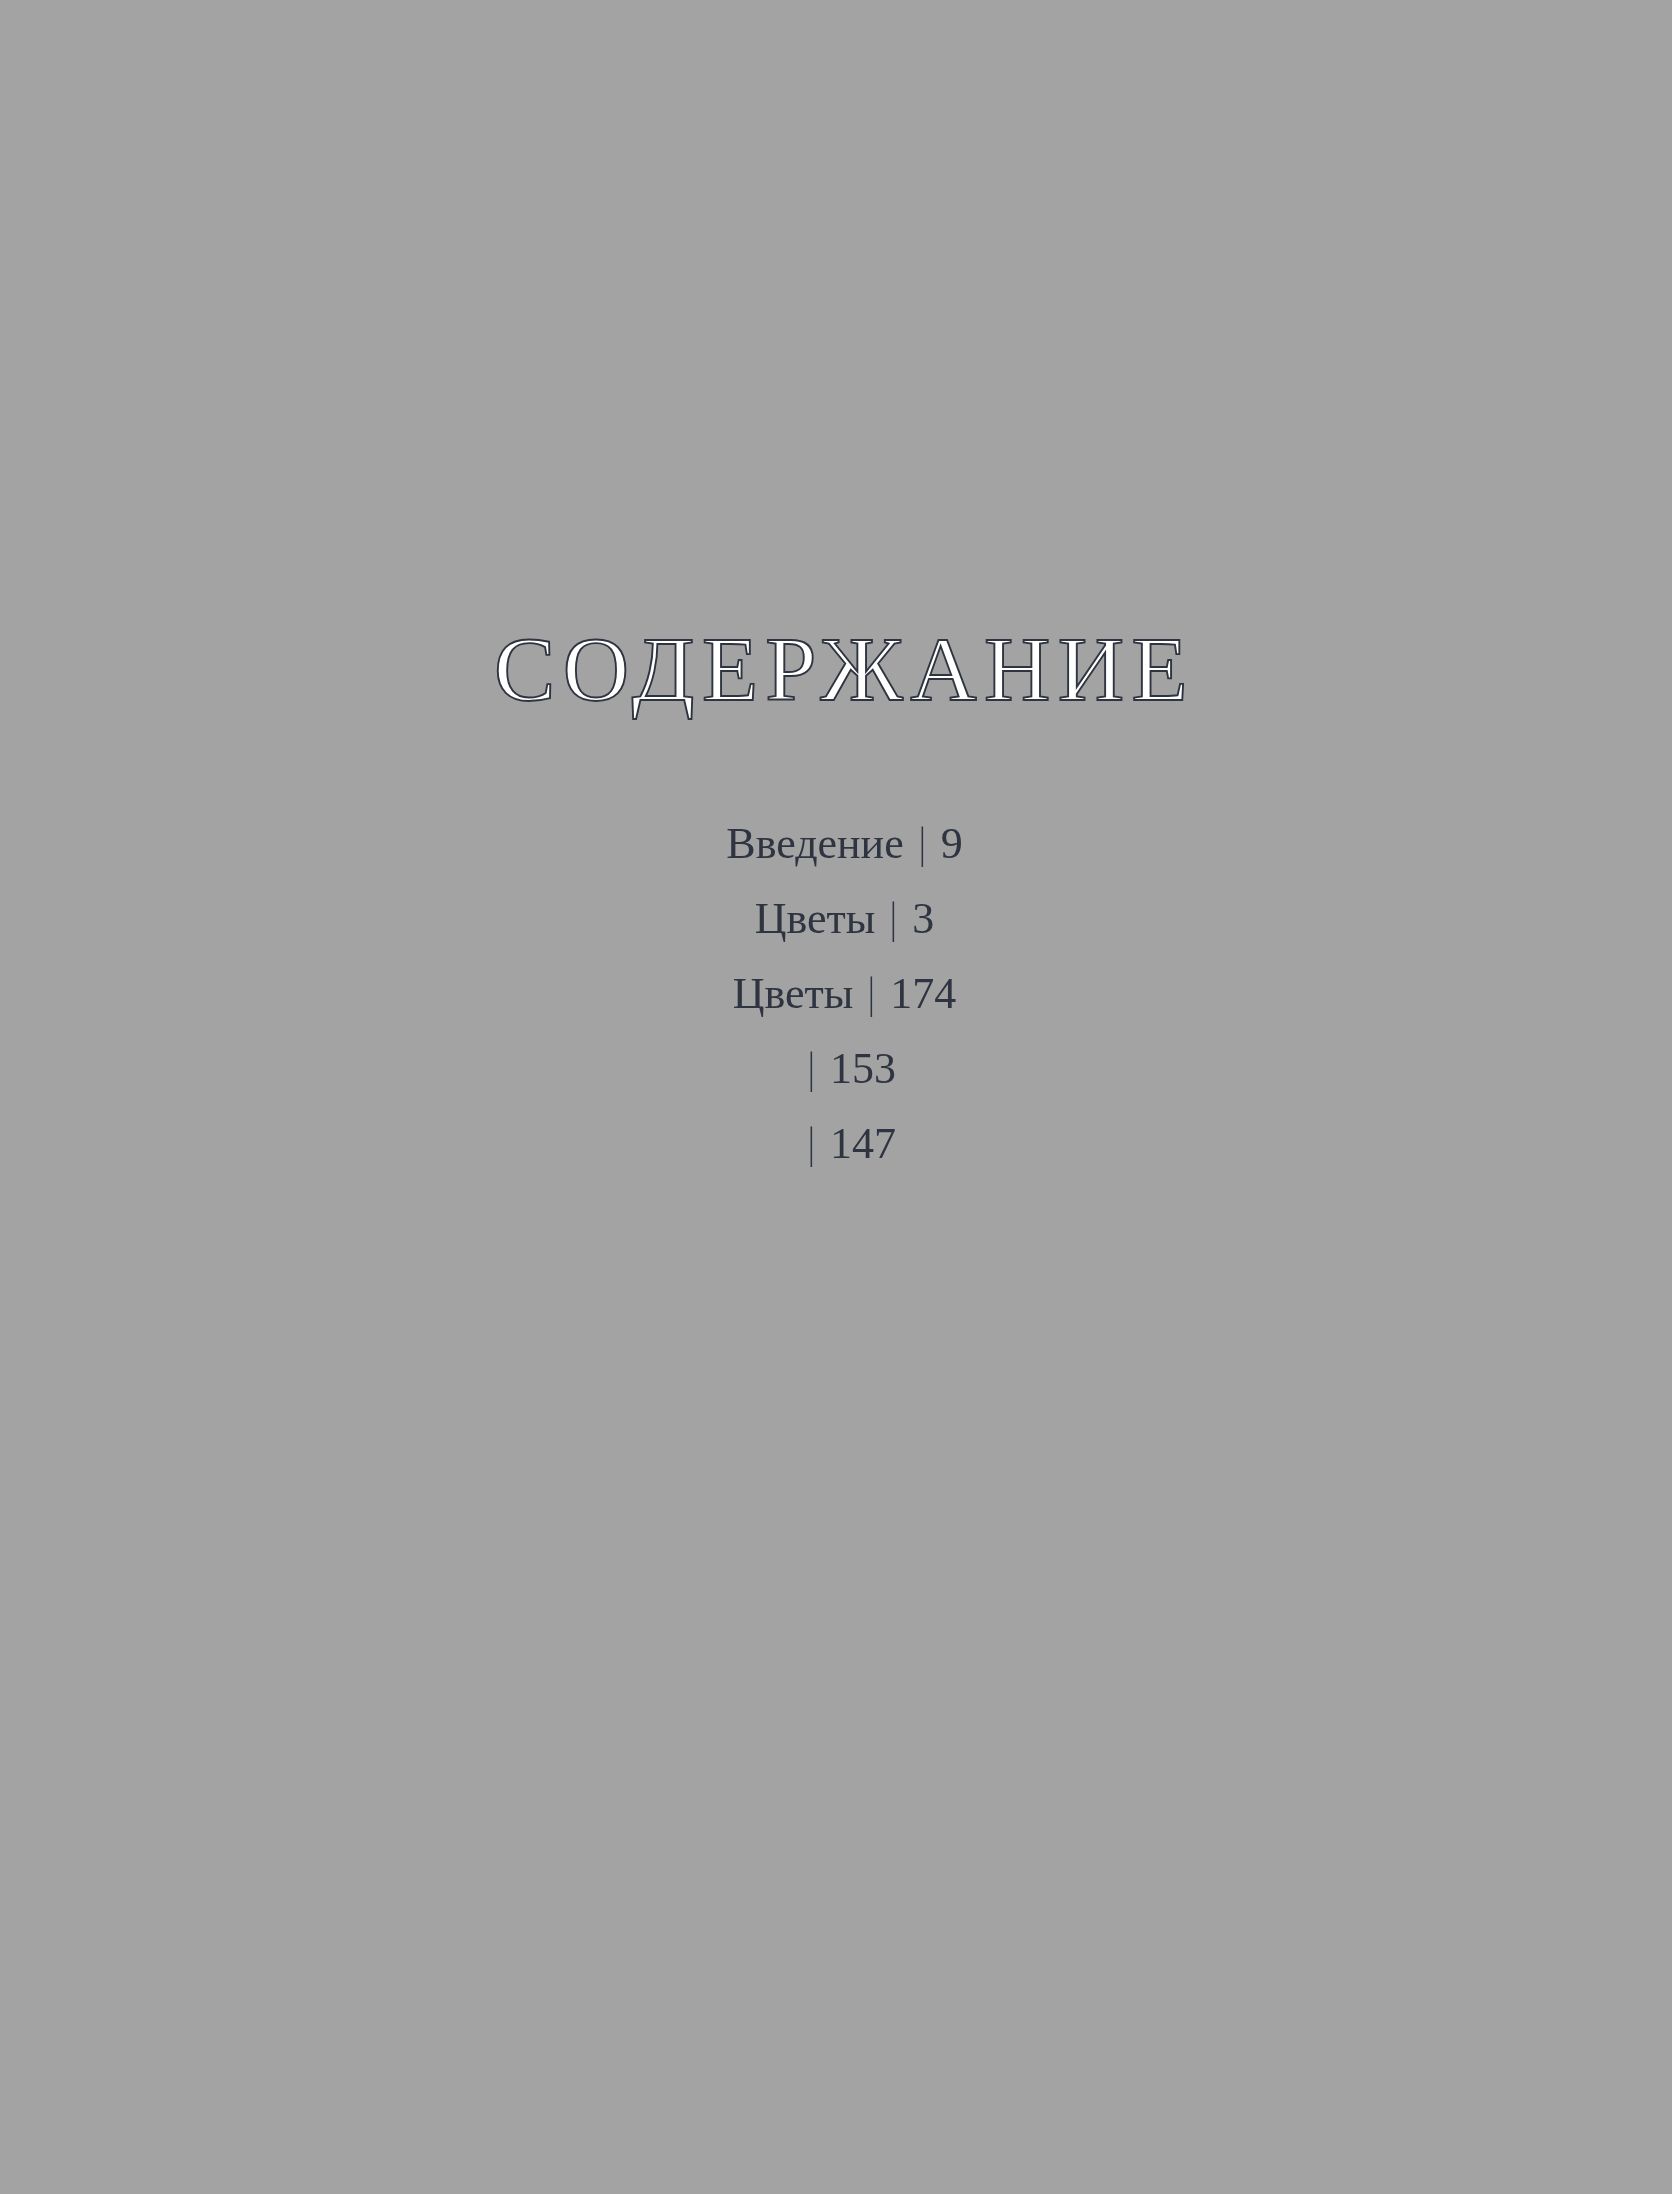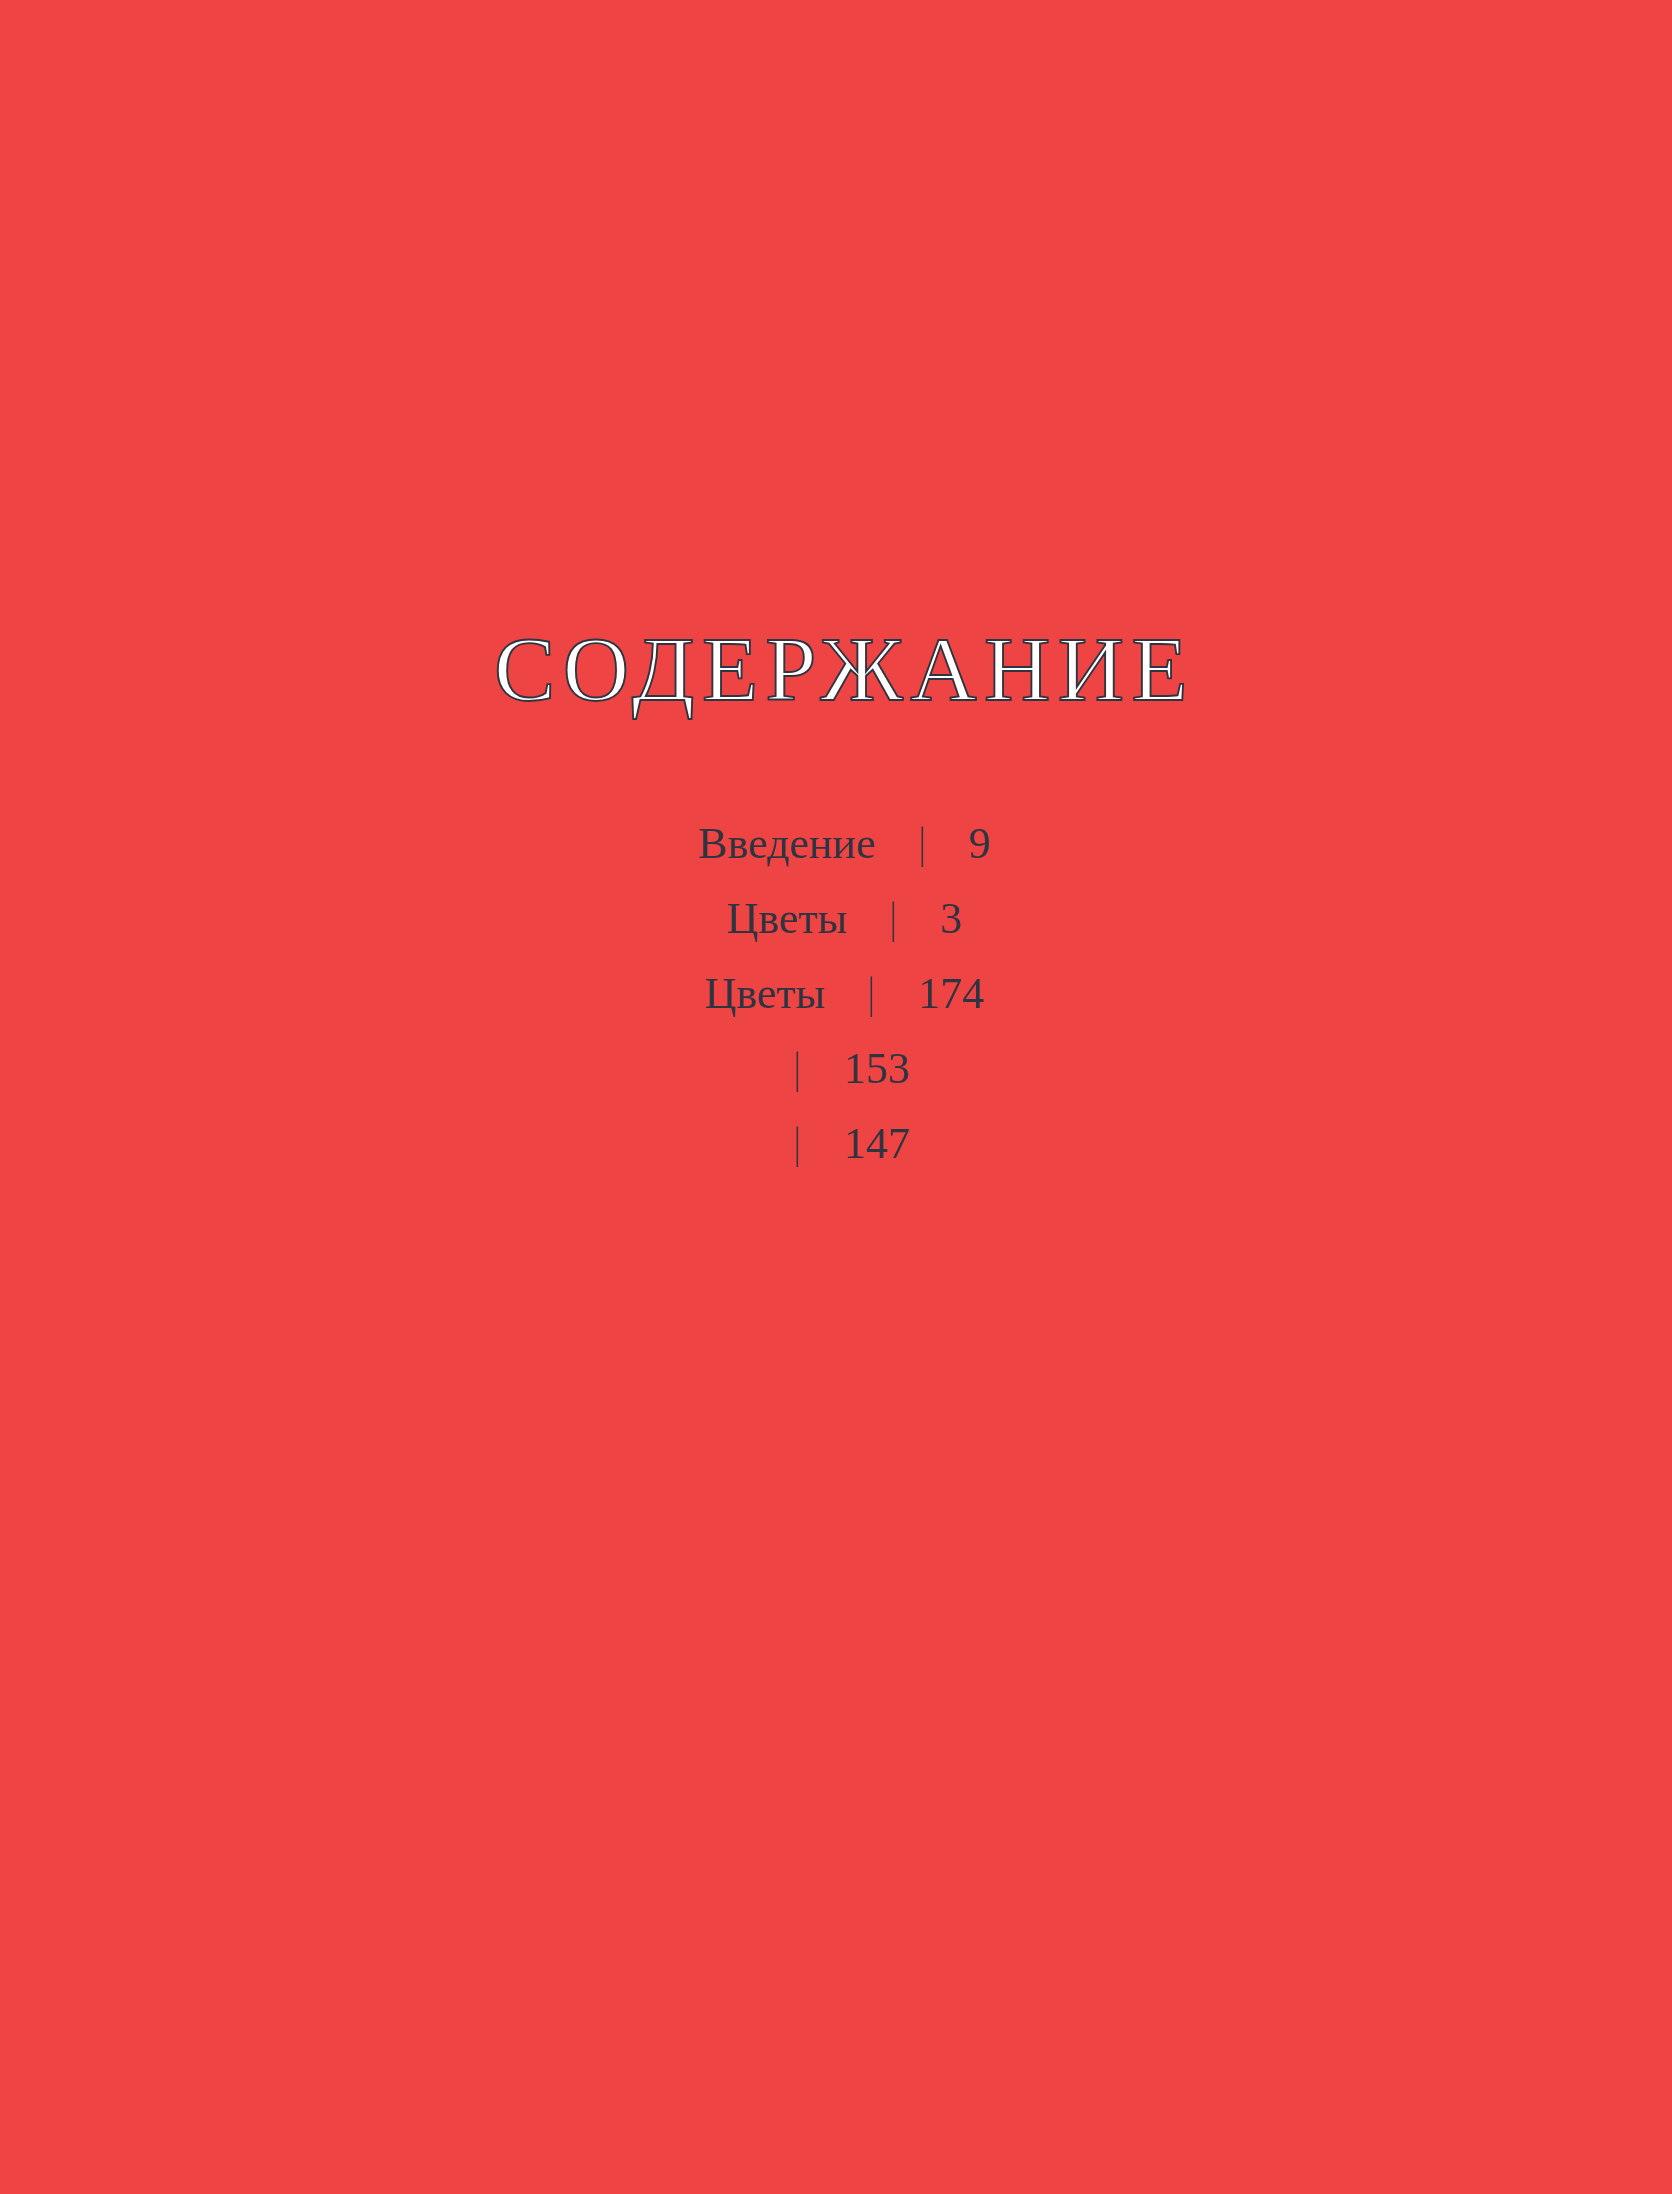--- a/index.html
+++ b/index.html
@@ -10,21 +10,21 @@
     width: 1673px;
     height: 2194px;
     background: #ffffff;
     position: relative;
     overflow: hidden;
     font-family: "Liberation Serif", serif;
   }
   .page {
     position: absolute;
     inset: 0;
-    background: #ef4444;
+    background: #a3a3a3;
     text-decoration: underline;
   }
   
   .title-wrap {
     position: absolute;
     top: 599px;
     left: 0;
     width: 1673px;
     height: 146px;
     transform: translateX(8px);
@@ -56,21 +56,20 @@
   }
   .toc-entry {
     height: 75px;
     line-height: 75px;
     font-size: 44px;
     color: #2e3440;
     white-space: nowrap;
     display: flex;
     align-items: center;
     justify-content: center;
-    gap: 28px;
   }
   .toc-sep {
     margin: 0 0.32em;
     font-weight: 400;
     transform: scaleX(0.7);
   }
   .toc-label, .toc-page {
     display: inline-block;
   }
 </style>

